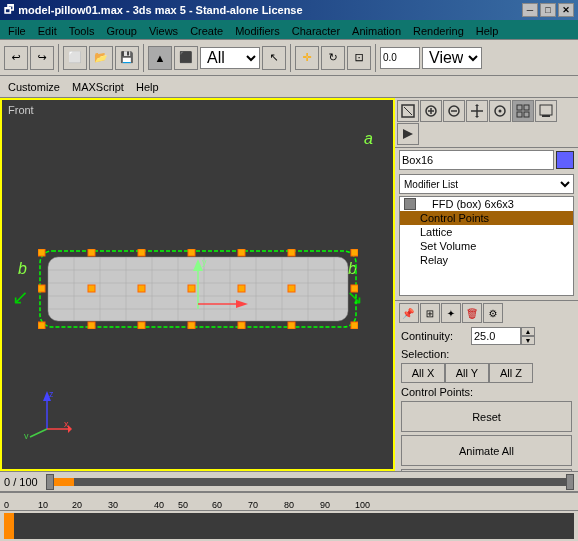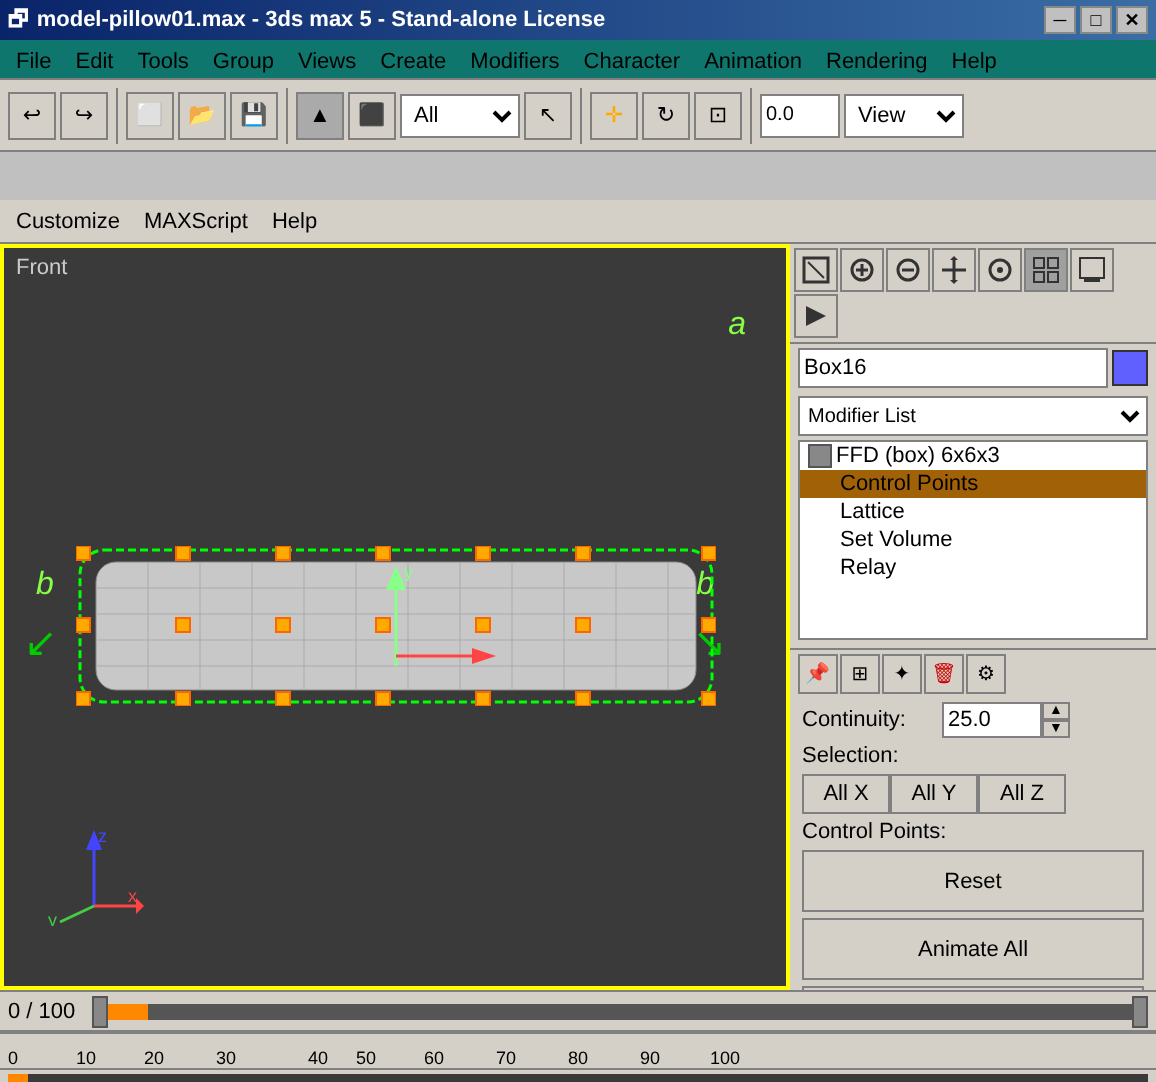--- a/index.html
+++ b/index.html
@@ -63,40 +63,39 @@
       display: flex; align-items: center; justify-content: center;
       font-size: 11px;
       cursor: pointer;
       flex-shrink: 0;
     }
     .toolbar-sep { width: 1px; height: 28px; background: #808080; margin: 0 2px; }
     .toolbar-dropdown {
       height: 22px;
       background: white;
       border: 1px solid #808080;
-      font-size: 11px;
+      font-size: 16px;
       padding: 0 2px;
       width: 60px;
     }
     .toolbar-input {
       height: 22px; width: 40px;
       border: 1px solid #808080;
       font-size: 10px;
       padding: 0 2px;
       background: white;
     }
     #second-toolbar {
       background: #d4d0c8;
       height: 22px;
       display: flex;
       align-items: center;
       padding: 2px 4px;
       gap: 4px;
       border-bottom: 1px solid #808080;
-      margin-top: 24px;
     }
     .small-menu { font-size: 11px; cursor: pointer; padding: 1px 4px; }
 
     
     #main-content {
       display: flex;
       height: calc(541px - 20px - 20px - 36px - 22px - 70px);
       
       height: 373px;
     }
@@ -200,21 +199,21 @@
       background: white;
       margin: 2px 0;
       height: 100px;
       overflow-y: auto;
       font-size: 11px;
     }
     .modifier-item {
       padding: 1px 4px;
       display: flex;
       align-items: center;
-      gap: 0;
+      gap: 14px;
       cursor: pointer;
     }
     .modifier-item.selected { background: #0a246a; color: white; }
     .modifier-item.sub-item { padding-left: 20px; }
     .modifier-item.sub-item.selected { background: #a16207; color: black; }
     .mod-icon { width: 12px; height: 12px; background: #888; margin-right: 2px; flex-shrink: 0; }
     .mod-icon-ffd { background: #888; border: 1px solid #555; }
 
     
     #play-controls-row {

